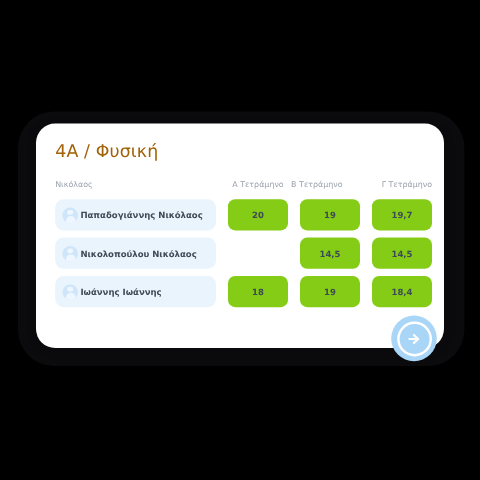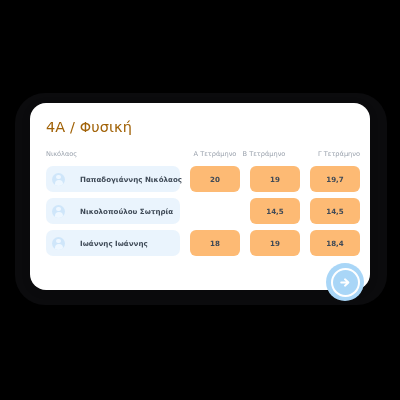--- a/index.html
+++ b/index.html
@@ -112,33 +112,33 @@
     position: absolute;
     left: 50%;
     top: 7.6px;
     width: 8px;
     height: 6.5px;
     margin-left: -4px;
     border-radius: 4px 4px 0 0;
     background: #eef7ff;
   }
   .name-text {
-    margin-left: 15px;
+    margin-left: 2px;
     font-size: 7.1px;
     font-weight: 700;
     color: #3f4a57;
     white-space: nowrap;
   }
 
   .cell {
     position: absolute;
     top: 0;
     width: 50px;
     height: 26px;
-    background: #fdba74;
+    background: #84cc16;
     border-radius: 6px;
     display: flex;
     align-items: center;
     justify-content: center;
     font-size: 7.1px;
     font-weight: 700;
     color: #3f4a57;
   }
   .c0 { left: 160px; }
   .c1 { left: 220px; }
@@ -188,21 +188,21 @@
         <span class="name-text">Παπαδογιάννης Νικόλαος</span>
       </div>
       <div class="cell c0">20</div>
       <div class="cell c1">19</div>
       <div class="cell c2">19,7</div>
     </div>
 
     <div class="row" id="row-1">
       <div class="name-pill">
         <span class="avatar"></span>
-        <span class="name-text">Νικολοπούλου Σωτηρία</span>
+        <span class="name-text">Νικολοπούλου Νικόλαος</span>
       </div>
       <div class="cell c1">14,5</div>
       <div class="cell c2">14,5</div>
     </div>
 
     <div class="row" id="row-2">
       <div class="name-pill">
         <span class="avatar"></span>
         <span class="name-text">Ιωάννης Ιωάννης</span>
       </div>

